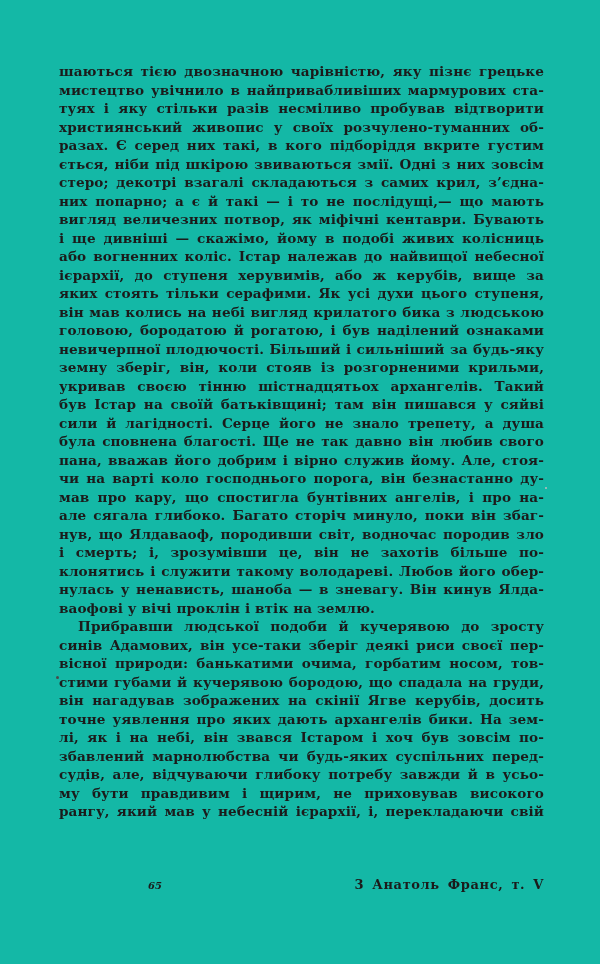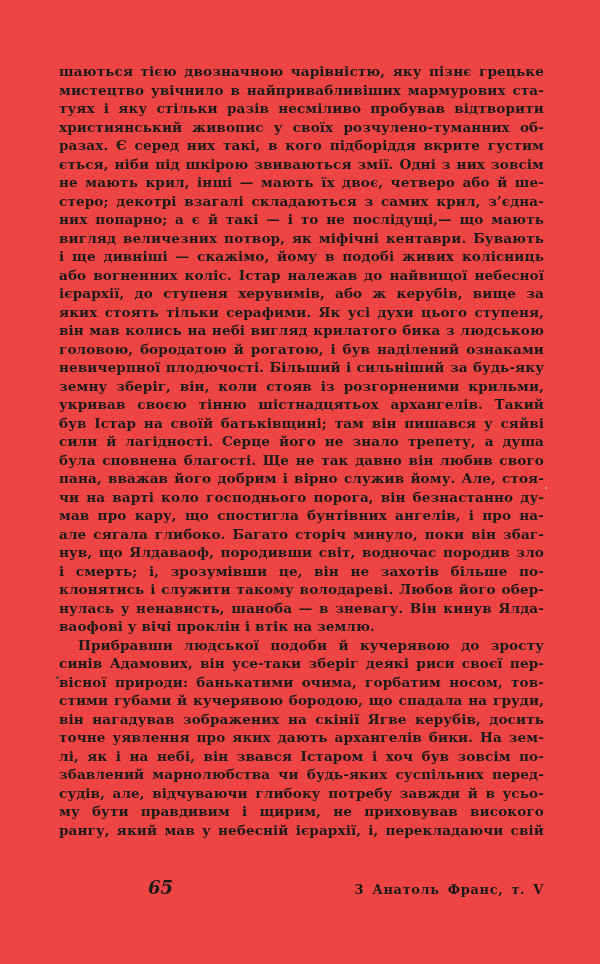--- a/index.html
+++ b/index.html
@@ -10,21 +10,21 @@
     width: 600px;
     height: 964px;
     background: #ffffff;
     position: relative;
     overflow: hidden;
     font-family: "DejaVu Serif", "Liberation Serif", serif;
   }
   .page {
     position: absolute;
     inset: 0;
-    background: #ef4444;
+    background: #14b8a6;
   }
   .text-block {
     position: absolute;
     left: 59px;
     top: 62px;
     width: 485px;
     color: #1b1b1b;
     font-size: 13.6px;
     font-weight: 700;
     line-height: 18.5px;
@@ -48,21 +48,21 @@
     top: 877px;
     width: 485px;
     display: flex;
     align-items: baseline;
     color: #1b1b1b;
   }
   .page-number {
     margin-left: 89px;
     font-style: italic;
     font-weight: 700;
-    font-size: 18px;
+    font-size: 10px;
   }
   .signature {
     margin-left: auto;
     font-weight: 700;
     font-size: 13px;
     letter-spacing: 0.6px;
     word-spacing: 3px;
     text-align: center;
   }
   .ink-speck {
@@ -89,21 +89,20 @@
 
 <div class="page">
 
   <div class="text-block" id="text-block">
       <div class="line">шаються тією двозначною чарівністю, яку пізнє грецьке</div>
       <div class="line">мистецтво увічнило в найпривабливіших мармурових ста-</div>
       <div class="line">туях і яку стільки разів несміливо пробував відтворити</div>
       <div class="line">християнський живопис у своїх розчулено-туманних об-</div>
       <div class="line">разах. Є серед них такі, в кого підборіддя вкрите густим</div>
       <div class="line">ється, ніби під шкірою звиваються змії. Одні з них зовсім</div>
-      <div class="line">не мають крил, інші — мають їх двоє, четверо або й ше-</div>
       <div class="line">стеро; декотрі взагалі складаються з самих крил, з’єдна-</div>
       <div class="line">них попарно; а є й такі — і то не послідущі,— що мають</div>
       <div class="line">вигляд величезних потвор, як міфічні кентаври. Бувають</div>
       <div class="line">і ще дивніші — скажімо, йому в подобі живих колісниць</div>
       <div class="line">або вогненних коліс. Істар належав до найвищої небесної</div>
       <div class="line">ієрархії, до ступеня херувимів, або ж керубів, вище за</div>
       <div class="line">яких стоять тільки серафими. Як усі духи цього ступеня,</div>
       <div class="line">він мав колись на небі вигляд крилатого бика з людською</div>
       <div class="line">головою, бородатою й рогатою, і був наділений ознаками</div>
       <div class="line">невичерпної плодючості. Більший і сильніший за будь-яку</div>

